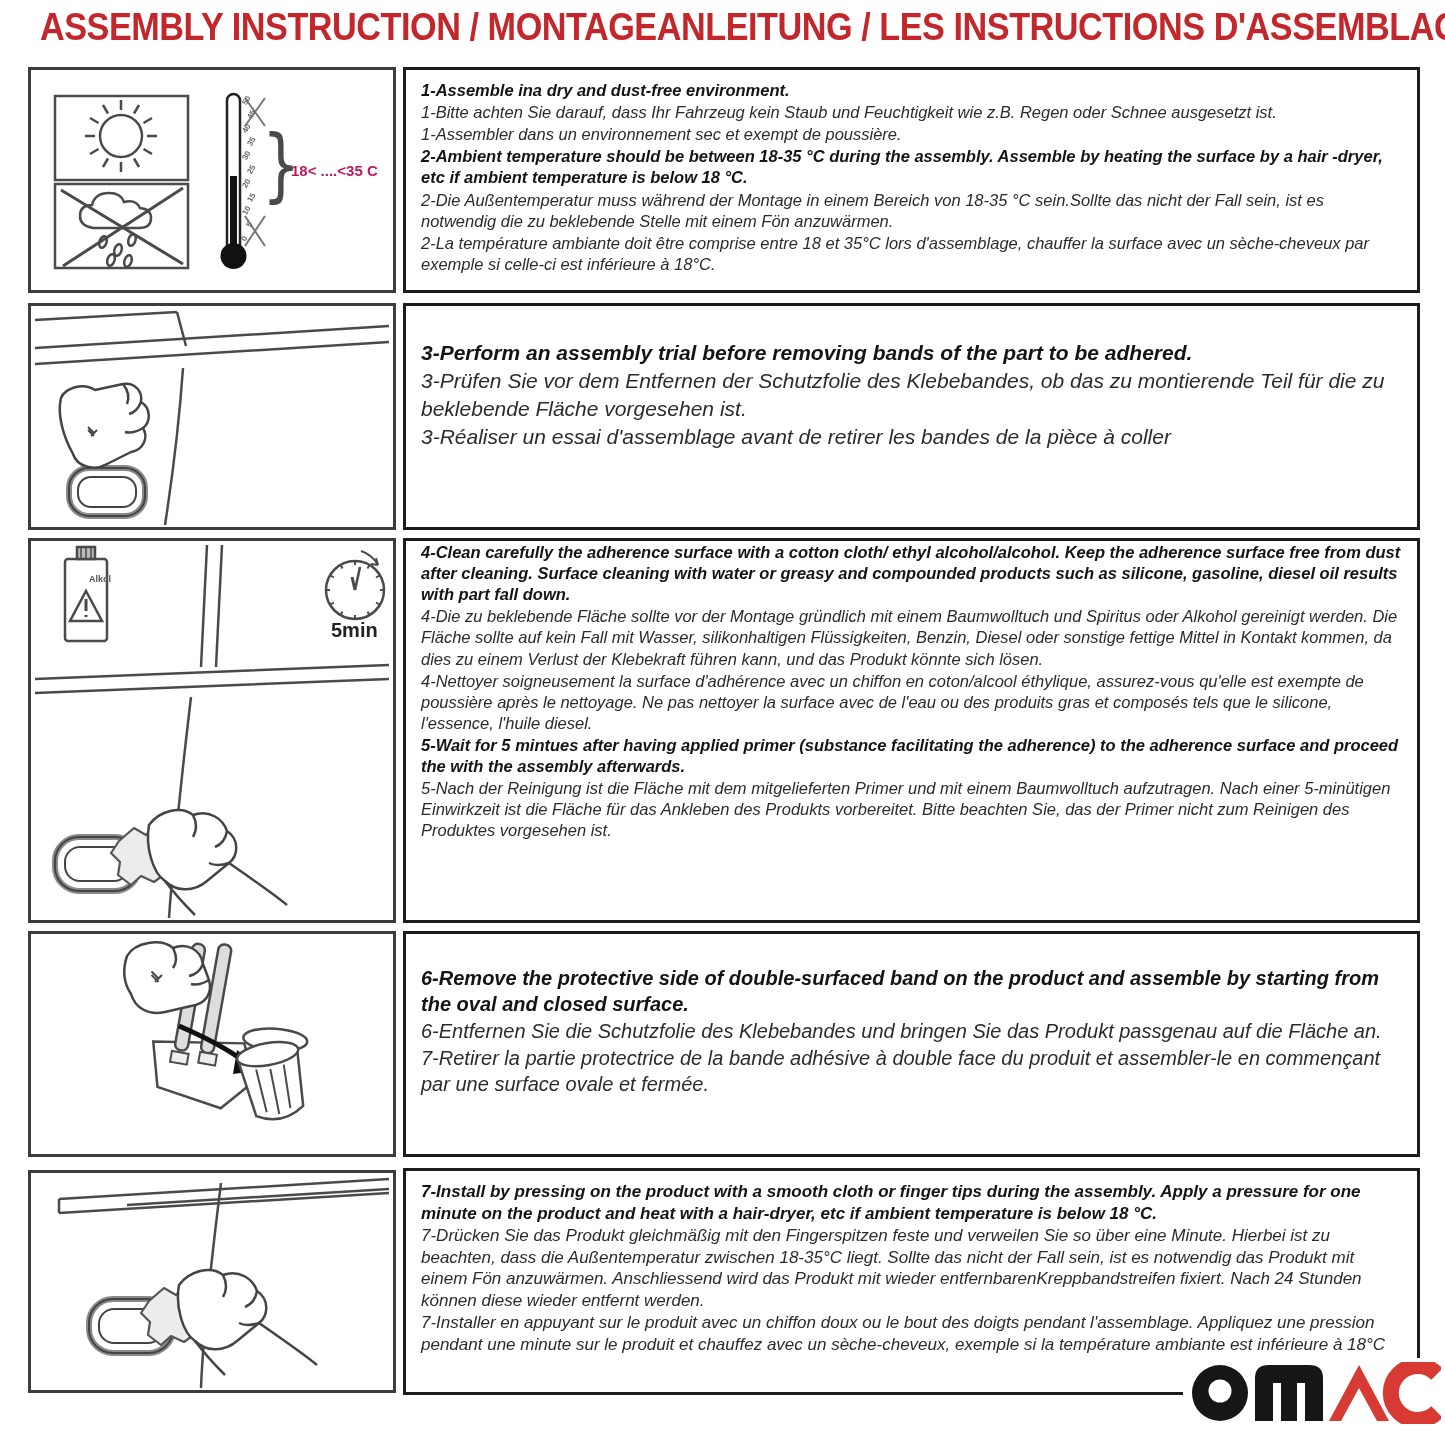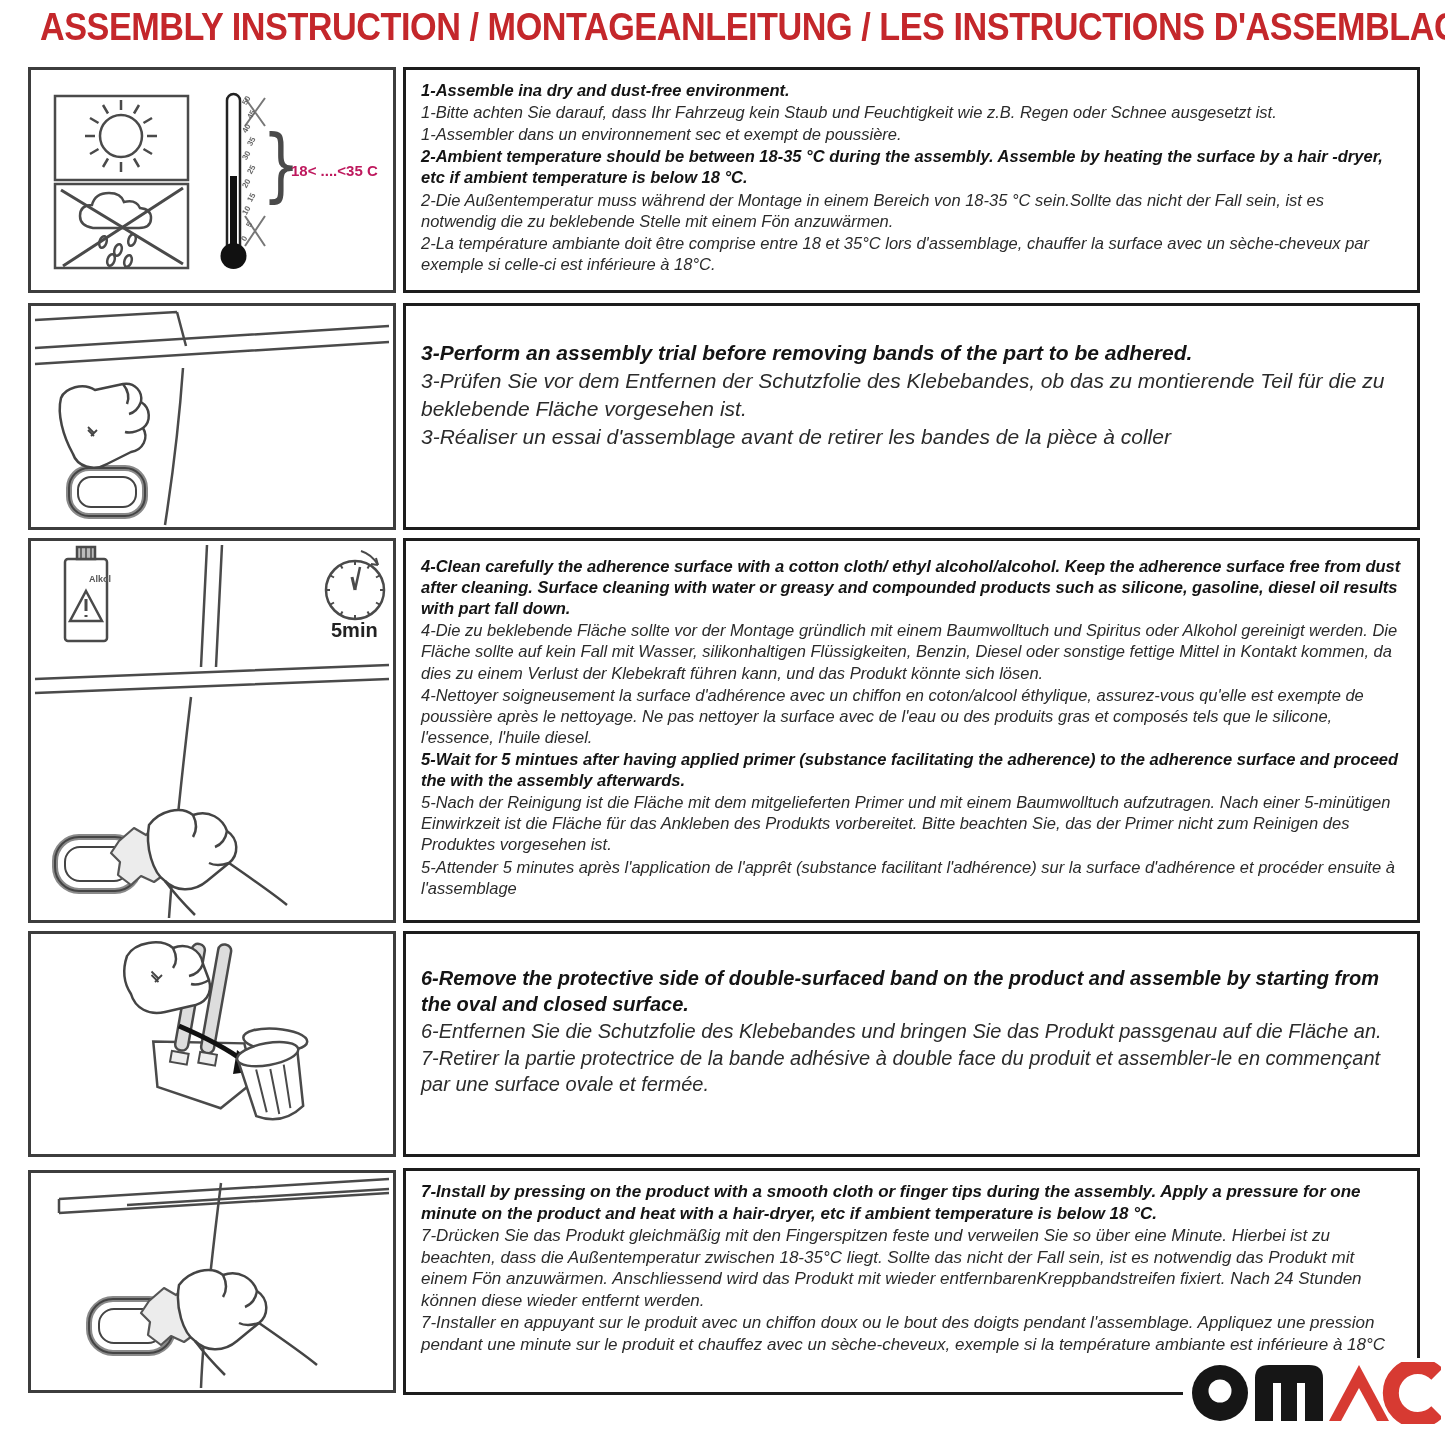--- a/index.html
+++ b/index.html
@@ -165,27 +165,26 @@
       <g stroke="#444" stroke-width="2.5" fill="#fff" stroke-linejoin="round">
         <path d="M118,284 C128,270 150,264 162,274 C178,268 192,278 196,290 C208,298 208,314 198,322 L176,340 C162,352 144,350 134,340 C122,332 114,306 118,284 Z"></path>
         <path d="M162,274 q6,12 0,22 M196,290 q-2,12 -12,16 M198,322 q-12,4 -20,0" fill="none"></path>
         <path d="M134,340 C146,356 156,366 164,374 M198,322 C224,340 244,354 256,364" fill="none"></path>
       </g>
     </svg>
     <span class="olbl clock-label">5min</span>
     <span class="olbl bottle-label">Alkol</span>
   </div>
 
-  <div class="tbox" style="top:538px;height:385px;padding-top:14px;">
+  <div class="tbox" style="top:538px;height:385px;padding-top:0;">
     <p class="en">4-Clean carefully the adherence surface with a cotton cloth/ ethyl alcohol/alcohol. Keep the adherence surface free from dust after cleaning. Surface cleaning with water or greasy and compounded products such as silicone, gasoline, diesel oil results with part fall down.</p>
     <p class="x">4-Die zu beklebende Fläche sollte vor der Montage gründlich mit einem Baumwolltuch und Spiritus oder Alkohol gereinigt werden. Die Fläche sollte auf kein Fall mit Wasser, silikonhaltigen Flüssigkeiten, Benzin, Diesel oder sonstige fettige Mittel in Kontakt kommen, da dies zu einem Verlust der Klebekraft führen kann, und das Produkt könnte sich lösen.</p>
     <p class="x">4-Nettoyer soigneusement la surface d'adhérence avec un chiffon en coton/alcool éthylique, assurez-vous qu'elle est exempte de poussière après le nettoyage. Ne pas nettoyer la surface avec de l'eau ou des produits gras et composés tels que le silicone, l'essence, l'huile diesel.</p>
     <p class="en gap">5-Wait for 5 mintues after having applied primer (substance facilitating the adherence) to the adherence surface and proceed the with the assembly afterwards.</p>
     <p class="x">5-Nach der Reinigung ist die Fläche mit dem mitgelieferten Primer und mit einem Baumwolltuch aufzutragen. Nach einer 5-minütigen Einwirkzeit ist die Fläche für das Ankleben des Produkts vorbereitet. Bitte beachten Sie, das der Primer nicht zum Reinigen des Produktes vorgesehen ist.</p>
-    <p class="x">5-Attender 5 minutes après l'application de l'apprêt (substance facilitant l'adhérence) sur la surface d'adhérence et procéder ensuite à l'assemblage</p>
   </div>
 
   <div class="ibox" style="top:931px;height:226px;">
     <svg width="362" height="220" viewBox="0 0 362 220">
 
       <g transform="rotate(10 185 80)">
         <path d="M128,118 L218,104 L234,140 L206,172 L140,162 Z" fill="#fff" stroke="#4a4a4a" stroke-width="2.5"></path>
         <rect x="150" y="14" width="13" height="108" rx="6" fill="#ddd" stroke="#4a4a4a" stroke-width="2.5"></rect>
         <rect x="176" y="10" width="13" height="110" rx="6" fill="#ddd" stroke="#4a4a4a" stroke-width="2.5"></rect>
         <rect x="148" y="124" width="17" height="11" fill="#eee" stroke="#4a4a4a" stroke-width="2"></rect>

